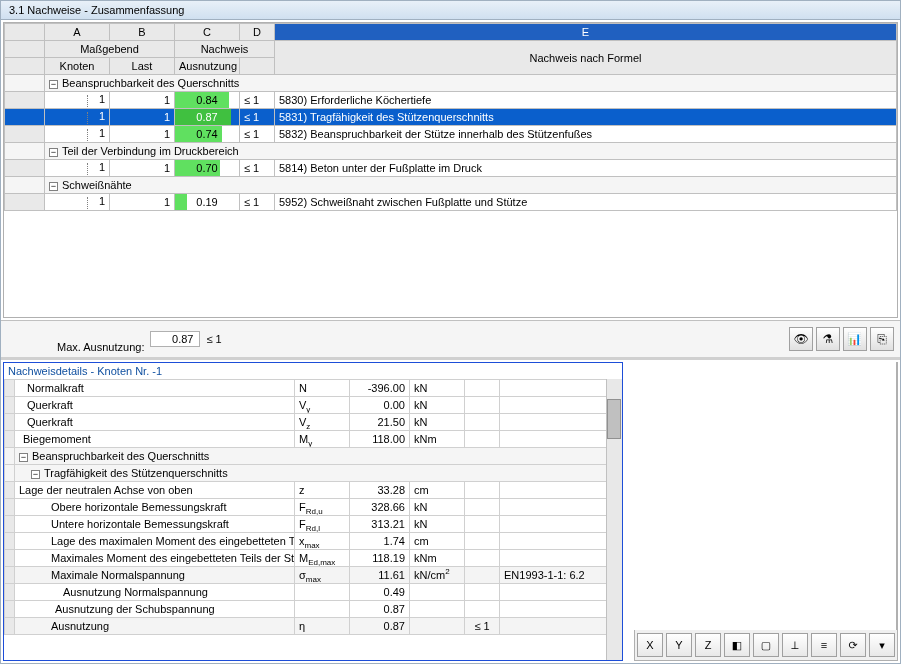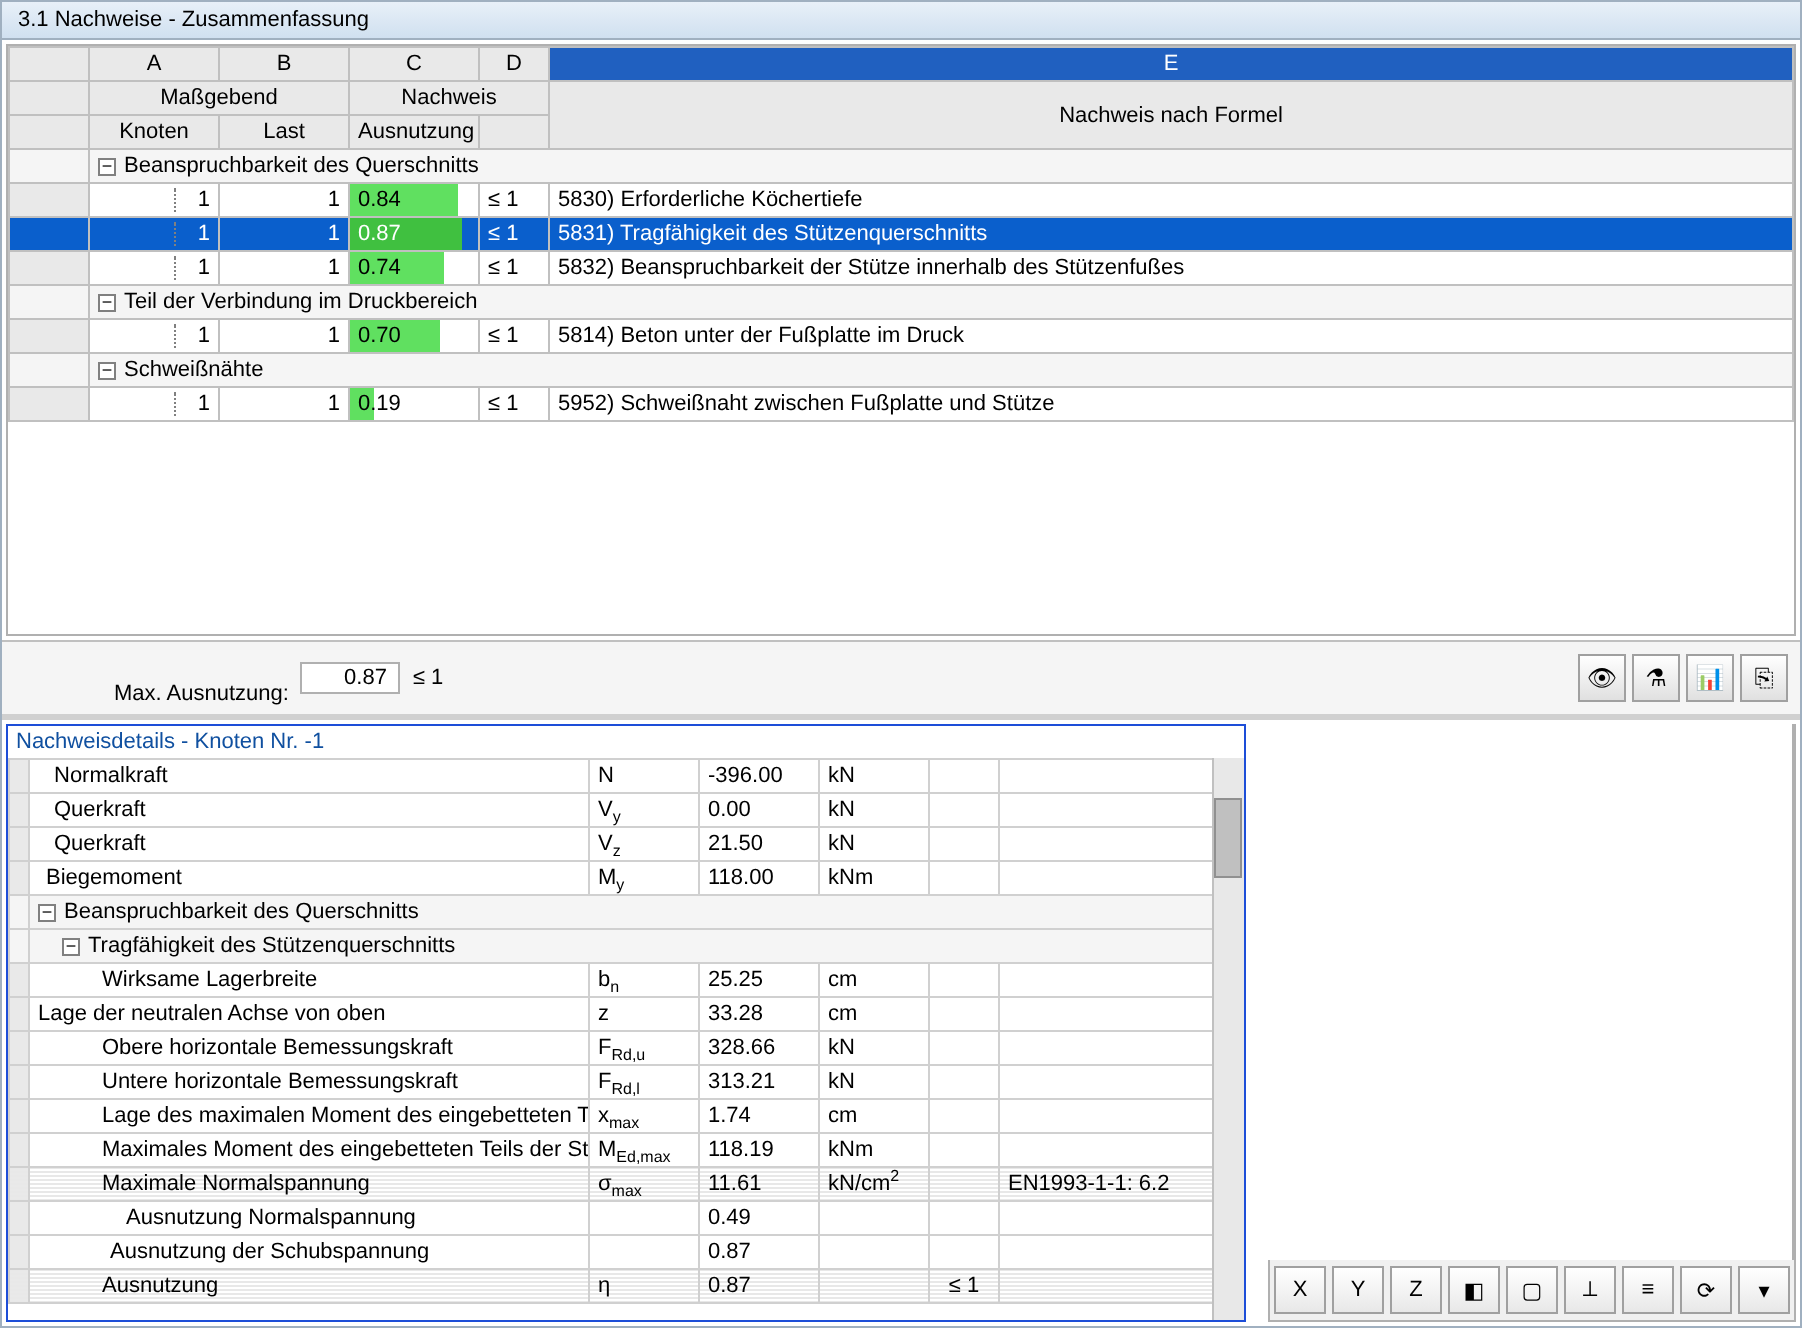--- a/index.html
+++ b/index.html
@@ -16,40 +16,40 @@
 .col-b { width: 65px; }
 .col-c { width: 65px; }
 .col-d { width: 35px; }
 .col-e { width: auto; }
 .hdr-e { background: #2060c0 !important; color: #fff; }
 .grp-row td { background: #f5f5f5; }
 .grp-cell { text-align: left; }
 .tree-toggle { display: inline-block; width: 9px; height: 9px; border: 1px solid #808080; text-align: center; line-height: 7px; font-size: 9px; margin-right: 4px; background: #fff; cursor: pointer; }
 .tree-line { display: inline-block; width: 12px; border-left: 1px dotted #808080; height: 12px; vertical-align: middle; margin-left: 3px; }
 .num { text-align: right; }
-.util-cell { position: relative; text-align: left; padding-right: 4px; }
+.util-cell { position: relative; text-align: center; padding-right: 4px; }
 .util-bar { position: absolute; left: 0; top: 0; bottom: 0; background: #60e060; }
 .util-txt { position: relative; z-index: 1; }
 .sel-row td { background: #0a5fcc !important; color: #fff; }
 .sel-row .util-bar { background: #40c040; }
 .footer-bar { display: flex; align-items: center; padding: 4px 6px; gap: 6px; border-top: 1px solid #c0c0c0; background: #f5f5f5; }
 .footer-label { margin-left: 50px; margin-top: 16px; }
 .footer-val { border: 1px solid #b0b0b0; background: #fff; padding: 1px 6px; width: 50px; text-align: right; }
 .footer-le { width: 30px; }
 .spacer { flex: 1; }
 .tbtn { width: 24px; height: 24px; border: 1px solid #a0a0a0; background: linear-gradient(#fff,#e0e0e0); display: flex; align-items: center; justify-content: center; cursor: pointer; font-size: 12px; }
 .lower-pane { flex: 1; display: flex; gap: 4px; padding: 2px; overflow: hidden; }
 .details-col { flex: 0 0 620px; display: flex; flex-direction: column; border: 1px solid #1d4ed8; background: #fff; }
 .details-title { color: #1050a0; padding: 2px 4px; font-size: 11px; }
 .details-scroll { flex: 1; overflow-y: auto; position: relative; }
 table.det { border-collapse: collapse; width: 100%; table-layout: fixed; }
 table.det td { border: 1px solid #d0d0d0; padding: 1px 4px; font-size: 11px; height: 17px; white-space: nowrap; overflow: hidden; }
 .dcol-lbl { width: 280px; }
 .dcol-sym { width: 55px; }
-.dcol-val { width: 60px; }
+.dcol-val { width: 60px; text-align: right; }
 .dcol-unit { width: 55px; }
 .dcol-le { width: 35px; text-align: center; }
 .dcol-ref { width: auto; }
 .det-grp td { background: #f5f5f5; }
 .det-stub { width: 10px; background: #e9e9e9; border-right: 1px solid #c0c0c0; }
 .hatch { background-image: repeating-linear-gradient(0deg,#e8e8e8,#e8e8e8 1px,transparent 1px,transparent 2px); }
 .viewport-col { flex: 1; display: flex; flex-direction: column; align-items: flex-end; }
 .viewport { flex: 1; border: 1px solid #b0b0b0; background: #f5f5f5; position: relative; overflow: hidden; }
 .foundation { position: absolute; left: 10px; right: 10px; top: 60px; bottom: 40px; background: linear-gradient(135deg,#d8d8d8,#c0c0c0); border: 1px solid #909090; }
 .column3d { position: absolute; left: 50%; top: 0; width: 60px; height: 200px; transform: translateX(-50%); background: linear-gradient(90deg,#8090ff,#5060e0); border: 1px solid #4050c0; }
@@ -226,29 +226,20 @@
               <tr class="det-grp">
                 <td class="det-stub"></td>
                 <td colspan="6" style="padding-left:4px"><span class="tree-toggle">−</span><span>Beanspruchbarkeit des Querschnitts</span></td>
               </tr>
               <tr class="det-grp">
                 <td class="det-stub"></td>
                 <td colspan="6" style="padding-left:16px"><span class="tree-toggle">−</span><span>Tragfähigkeit des Stützenquerschnitts</span></td>
               </tr>
               <tr>
                 <td class="det-stub "></td>
-                <td class="" style="padding-left:36px">Wirksame Lagerbreite</td>
-                <td class="">b<sub>n</sub></td>
-                <td class="dcol-val ">25.25</td>
-                <td class="">cm</td>
-                <td class="dcol-le "></td>
-                <td class=""></td>
-              </tr>
-              <tr>
-                <td class="det-stub "></td>
                 <td class="" style="">Lage der neutralen Achse von oben</td>
                 <td class="">z</td>
                 <td class="dcol-val ">33.28</td>
                 <td class="">cm</td>
                 <td class="dcol-le "></td>
                 <td class=""></td>
               </tr>
               <tr>
                 <td class="det-stub "></td>
                 <td class="" style="padding-left:36px">Obere horizontale Bemessungskraft</td>

